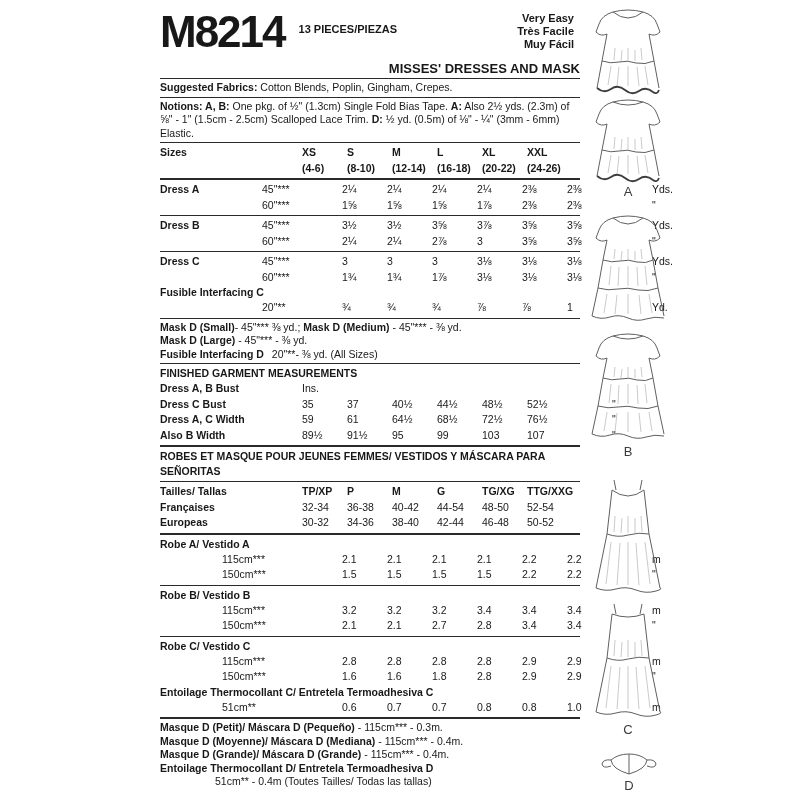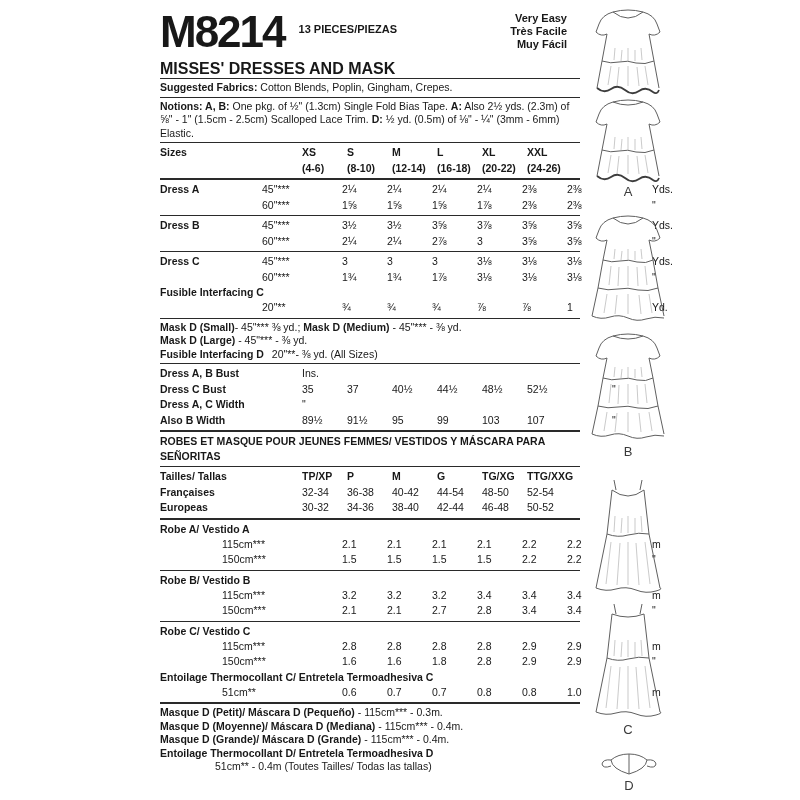--- a/index.html
+++ b/index.html
@@ -4,22 +4,22 @@
 <style>
   html,body{margin:0;padding:0;background:#fff;}
   .page{position:relative;width:764px;height:800px;background:#ffffff;overflow:hidden;
         font-family:"Liberation Sans",sans-serif;color:#181818;}
   .content{position:absolute;left:160px;top:8px;width:420px;}
   .b{font-weight:700;}
   
   .hdr{position:relative;height:52px;}
   .pnum{font-size:44px;font-weight:700;letter-spacing:-2px;line-height:48px;display:inline-block;}
   .pieces{font-size:11px;font-weight:700;display:inline-block;margin-left:14px;vertical-align:14px;}
-  .difficulty{position:absolute;right:13px;top:4px;text-align:right;font-size:11px;font-weight:700;line-height:13px;}
-  .doc-title{font-size:16px;font-weight:700;margin-top:2px;line-height:14px;}
+  .difficulty{position:absolute;right:6px;top:4px;text-align:right;font-size:11px;font-weight:700;line-height:13px;}
+  .doc-title{font-size:13px;font-weight:700;margin-top:2px;line-height:14px;text-align:right;}
   .rule{border-top:1px solid #2a2a2a;margin:2px 0;}
   .rule2{border-top:2px solid #2a2a2a;margin:2px 0;}
   .txt{font-size:10.5px;line-height:13.5px;}
   
   .trow{display:flex;font-size:10.5px;line-height:15.5px;align-items:baseline;gap:40px;}
   .cl{width:62px;font-weight:700;flex:none;}
   .cs{width:40px;flex:none;}
   .cl2{width:102px;font-weight:700;flex:none;}
   .ind{width:22px;flex:none;}
   .csw{width:80px;flex:none;}
@@ -180,38 +180,47 @@
         </span>
       <span class="cu">Yd.</span>
     </div>
     <div class="rule"></div>
 
     <div class="mline"><b>Mask D (Small)</b><span>- 45"*** ⅜ yd.; </span><b>Mask D (Medium)</b><span> - 45"*** - ⅜ yd.</span></div>
     <div class="mline"><b>Mask D (Large)</b><span> - 45"*** - ⅜ yd.</span></div>
     <div class="mline"><b>Fusible Interfacing D</b><span class="gap8">20"**- ⅜ yd. (All Sizes)</span></div>
     <div class="rule"></div>
 
+    <div class="tlabel">FINISHED GARMENT MEASUREMENTS</div>
     <div class="trow">
       <span class="cl2">Dress A, B Bust</span>
       <span class="cu">Ins.</span>
     </div>
     <div class="trow">
       <span class="cl2">Dress C Bust</span>
       <span class="vals">
           <span class="cell">35</span>
           <span class="cell">37</span>
           <span class="cell">40½</span>
           <span class="cell">44½</span>
           <span class="cell">48½</span>
           <span class="cell">52½</span>
         </span>
       <span class="cu">"</span>
     </div>
     <div class="trow">
       <span class="cl2">Dress A, C Width</span>
+      <span class="vals">
+          <span class="cell">59</span>
+          <span class="cell">61</span>
+          <span class="cell">64½</span>
+          <span class="cell">68½</span>
+          <span class="cell">72½</span>
+          <span class="cell">76½</span>
+        </span>
       <span class="cu">"</span>
     </div>
     <div class="trow">
       <span class="cl2">Also B Width</span>
       <span class="vals">
           <span class="cell">89½</span>
           <span class="cell">91½</span>
           <span class="cell">95</span>
           <span class="cell">99</span>
           <span class="cell">103</span>

